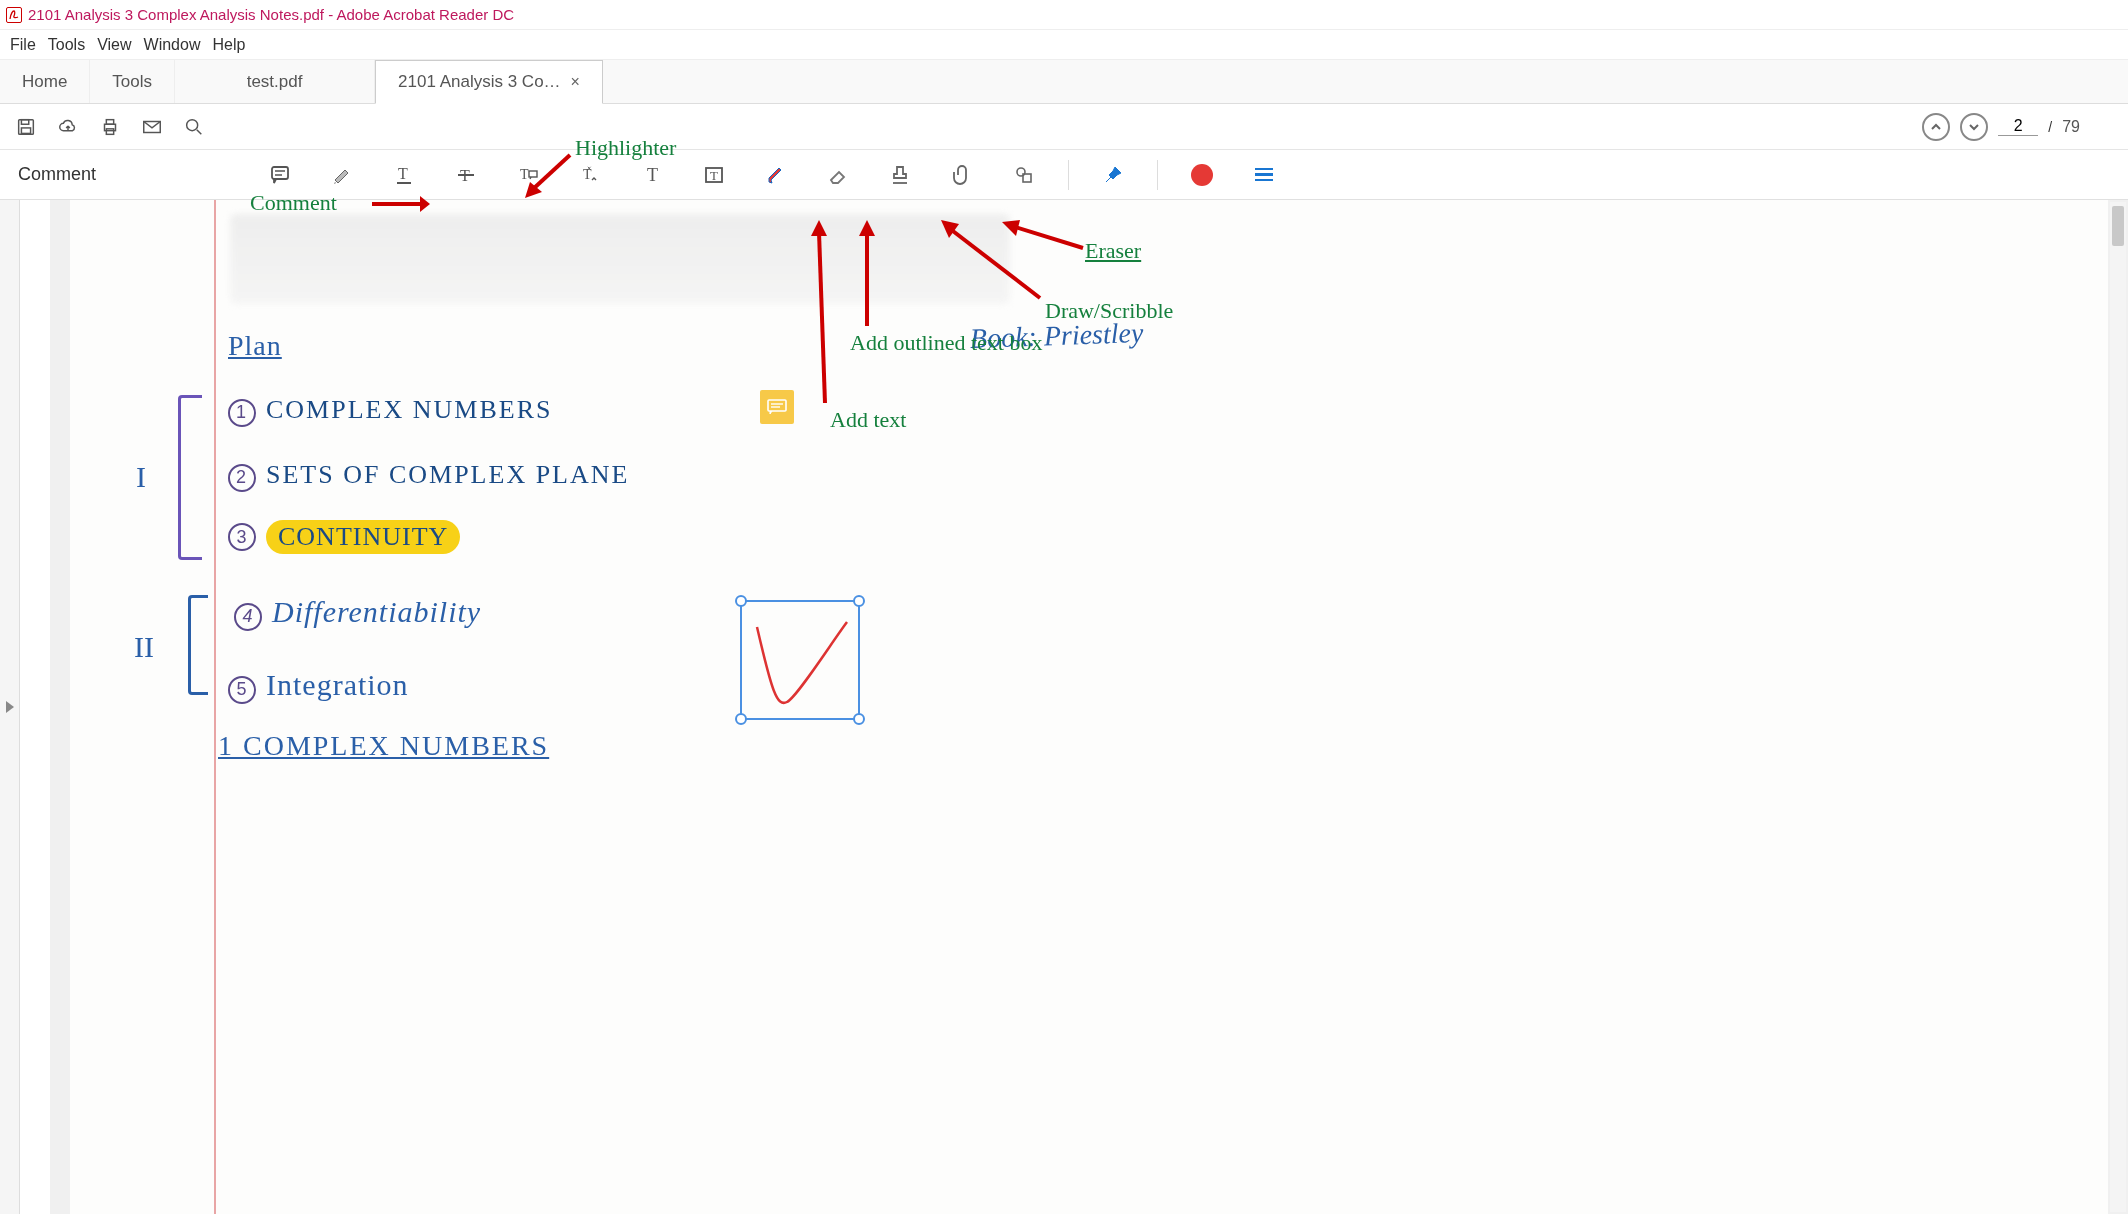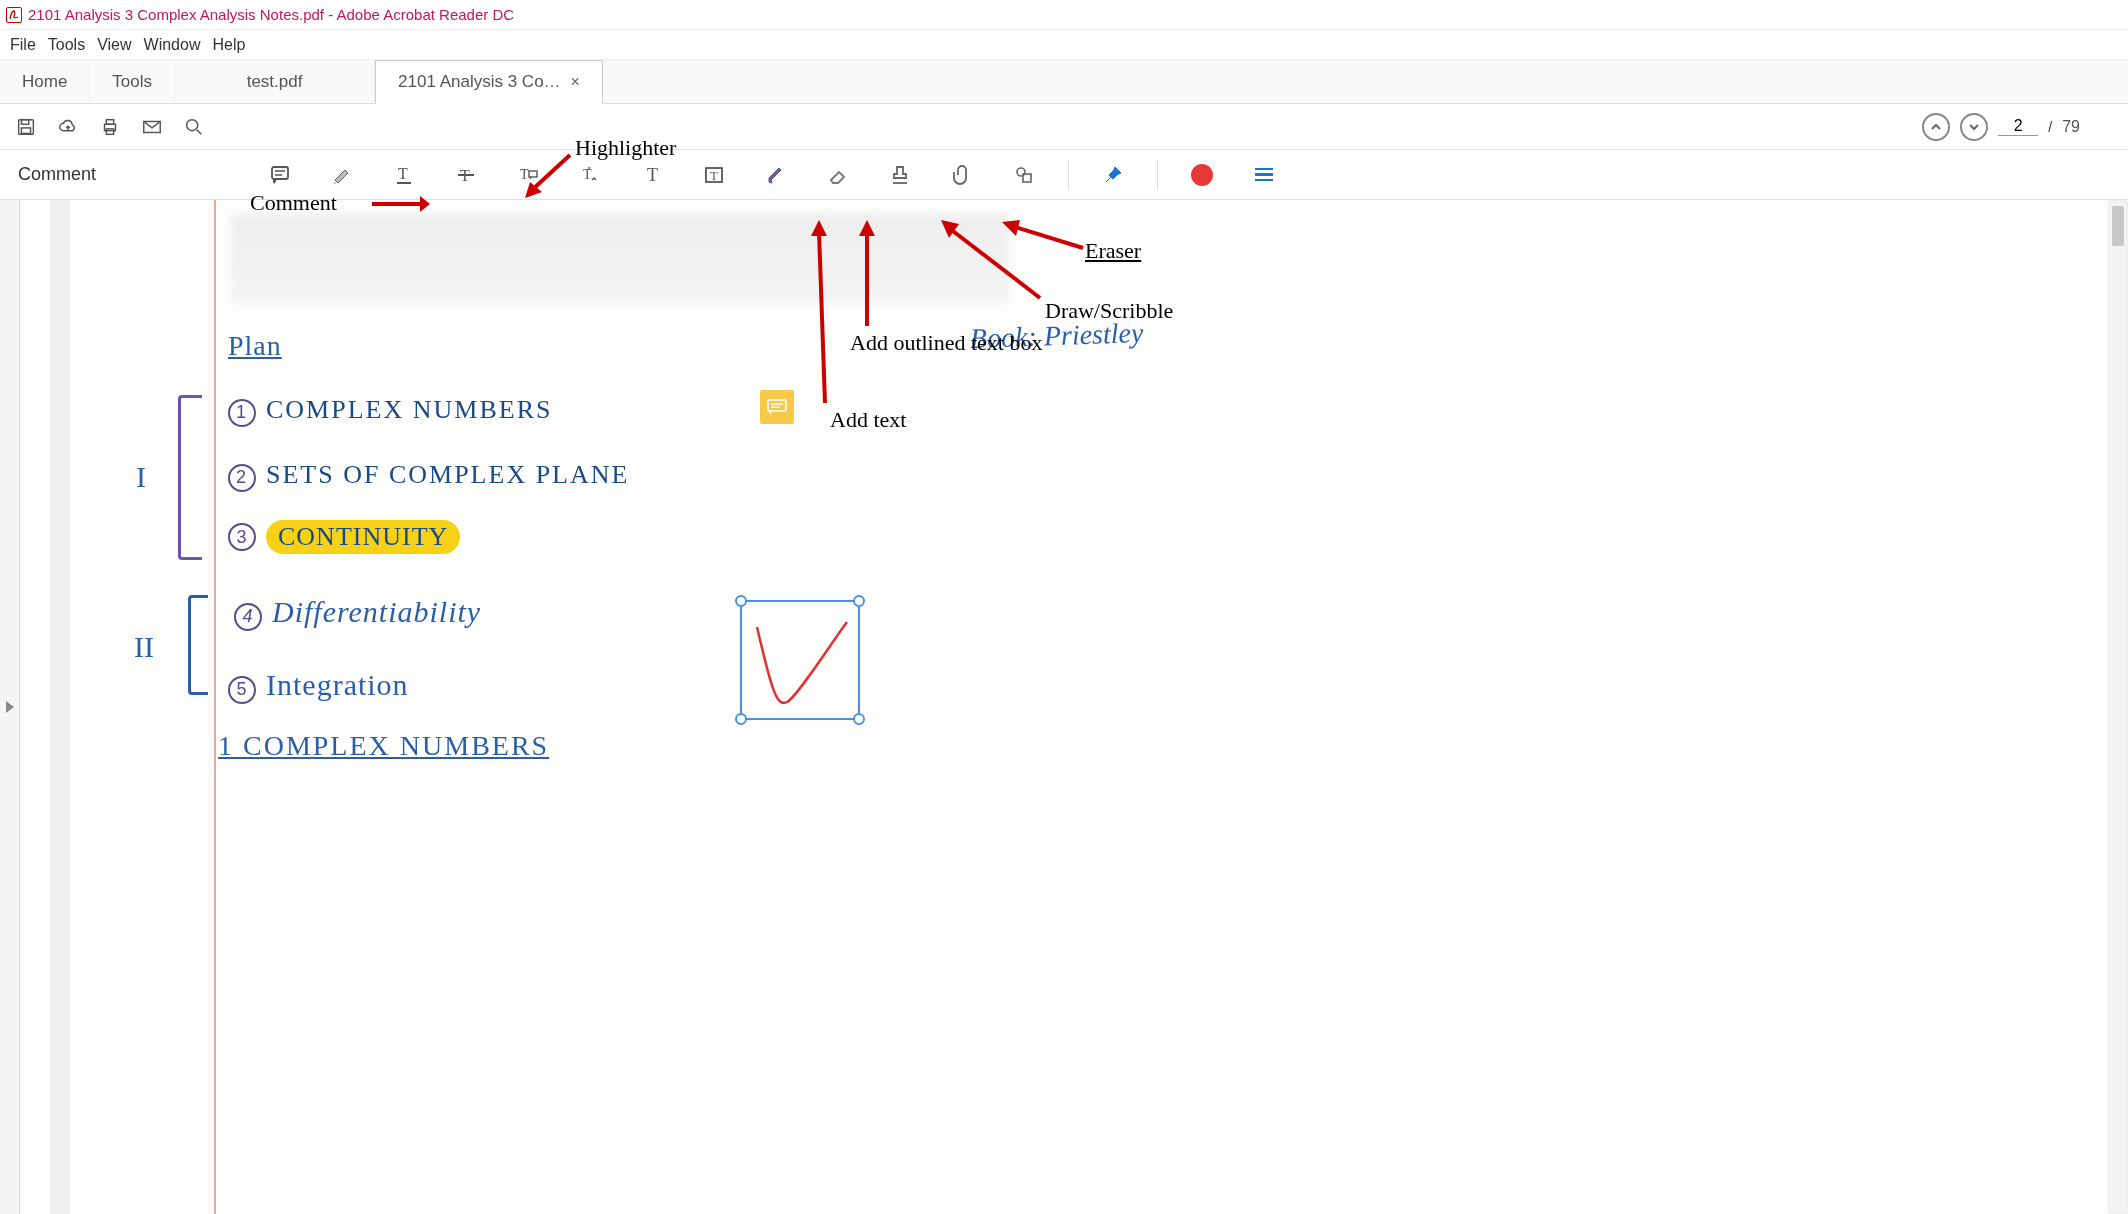--- a/index.html
+++ b/index.html
@@ -54,21 +54,21 @@
   .roman1 { position:absolute; left: 66px; top: 260px; font-size: 30px; color: #2a5fa8; font-family: "Comic Sans MS"; }
   .roman2 { position:absolute; left: 64px; top: 430px; font-size: 30px; color: #2a5fa8; font-family: "Comic Sans MS"; }
   .book { position: absolute; left: 900px; top: 120px; font-size: 28px; color: #2a5fa8; font-family: "Comic Sans MS", cursive; font-style: italic; transform: rotate(-2deg); }
   .stickynote { position: absolute; left: 690px; top: 190px; width: 34px; height: 34px; background: #f7c948; border-radius: 2px; display:flex; align-items:center; justify-content:center; }
   .stickynote svg { width: 20px; height: 16px; }
   .drawbox { position: absolute; left: 670px; top: 400px; width: 120px; height: 120px; border: 2px solid #4a90e2; }
   .drawbox .handle { position: absolute; width: 12px; height: 12px; border: 2px solid #4a90e2; background: #fff; border-radius: 50%; }
   .drawbox .h-tl { top:-7px; left:-7px; } .drawbox .h-tr { top:-7px; right:-7px; }
   .drawbox .h-bl { bottom:-7px; left:-7px; } .drawbox .h-br { bottom:-7px; right:-7px; }
   .blurblock { position:absolute; left:160px; top:14px; width:780px; height:90px; background: linear-gradient(#e8e8e8,#f2f2f2); filter: blur(3px); border-radius:6px; opacity:0.7;}
-  .annot { position: absolute; color: #000000; font-size: 22px; font-family: "Times New Roman", serif; }
+  .annot { position: absolute; color: #15803d; font-size: 22px; font-family: "Times New Roman", serif; }
   .arrow { position: absolute; }
   .scrollbar { position:absolute; right:2px; top:2px; width:16px; bottom:2px; background:#f4f4f4; }
   .scrollbar .thumb { position:absolute; top:4px; left:2px; right:2px; height:40px; background:#c8c8c8; border-radius:2px;}
 </style>
 </head>
 <body>
 
 <div class="window">
 
   <div class="titlebar">

